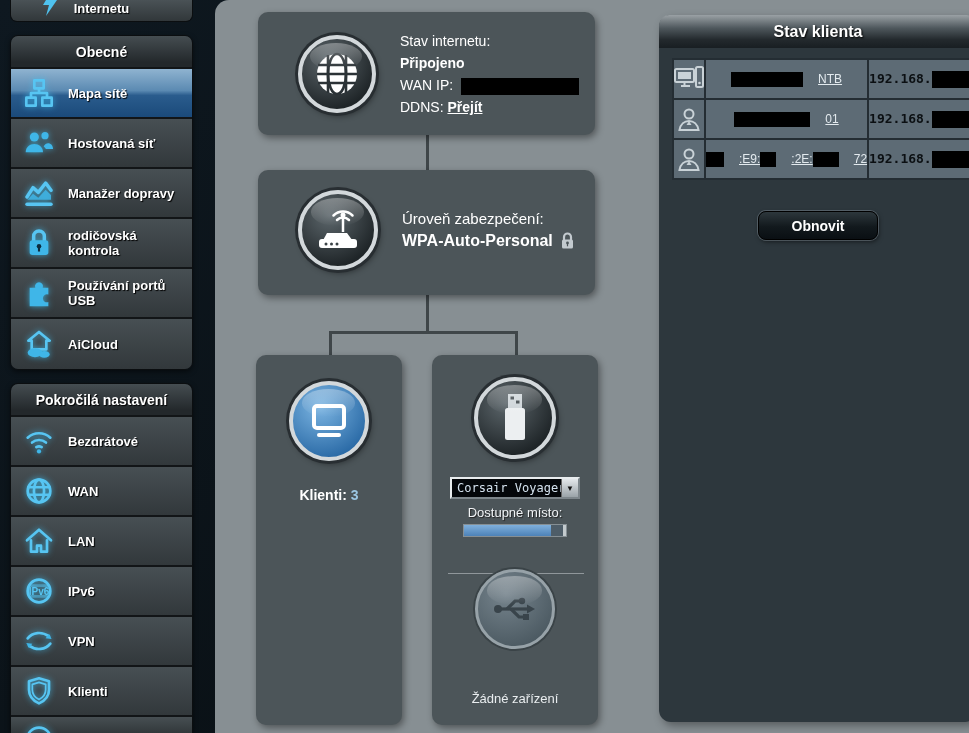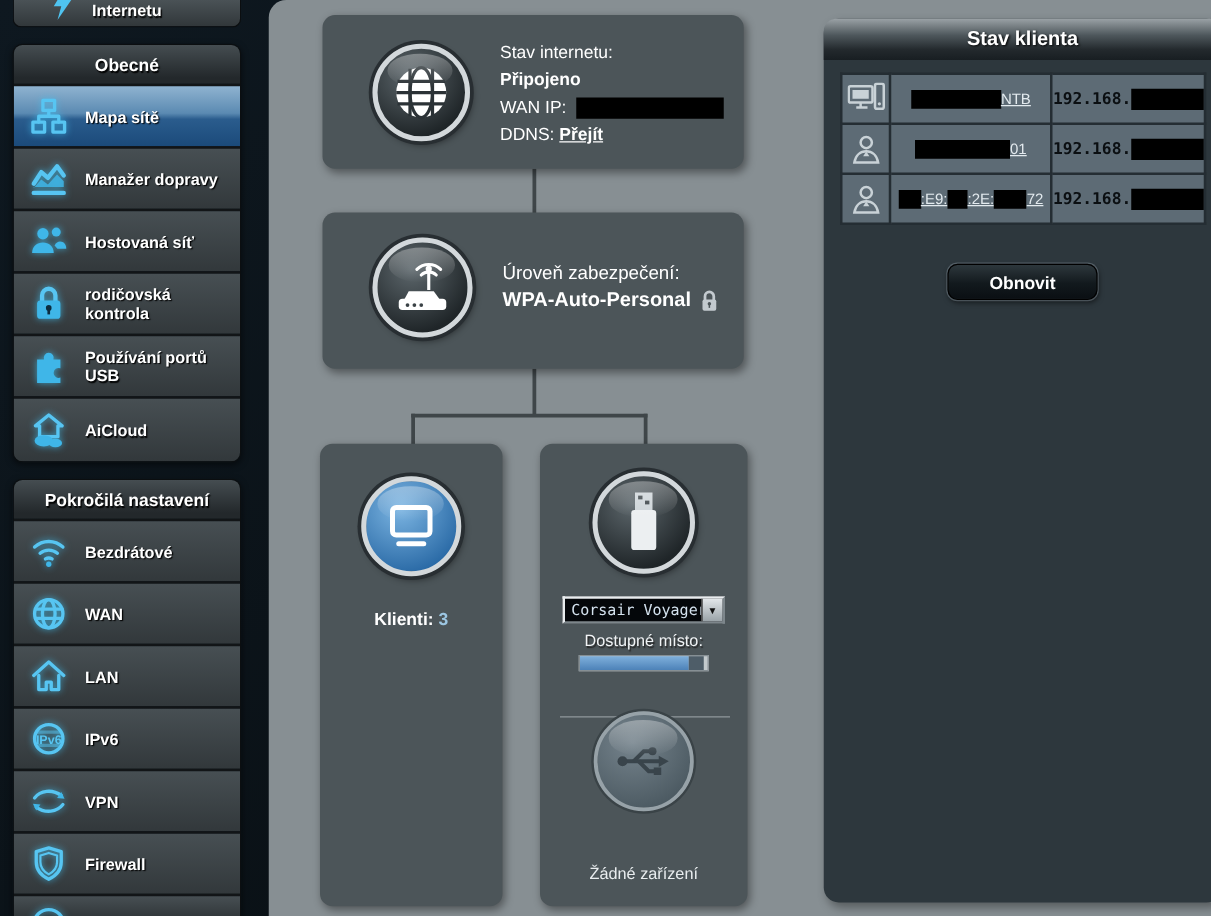--- a/index.html
+++ b/index.html
@@ -95,21 +95,21 @@
     font-weight:bold; font-size:16px; text-shadow:1px 1px 2px #000;
   }
   table.clients { position:absolute; left:13px; top:43px; width:293px;
     border-collapse:collapse; border:2px solid #97a1a6; }
   table.clients td { background:#5d6b75; border:2px solid #242d33; height:40px;
     text-align:center; vertical-align:middle; }
   td.c-icon { width:42px; }
   td.c-name { width:134px; font-size:13px; }
   td.c-ip { width:111px; font-family:"DejaVu Sans Mono",monospace; font-size:13px;
     font-weight:bold; color:#0b0f12; white-space:nowrap; }
-  .c-name a { color:#e3eaee; text-decoration:underline; font-size:12px; }
+  .c-name a { color:#e3eaee; text-decoration:underline; font-size:12px;padding-left:15px; }
   .refresh-btn { position:absolute; left:50%; top:196px; transform:translateX(-50%);
     width:120px; height:29px; border-radius:8px; border:1px solid #000;
     background:linear-gradient(180deg,#2d373c 0%,#12191d 55%,#0a0f13 100%);
     color:#fff; font-weight:bold; font-size:14px; font-family:"Liberation Sans",sans-serif;
     box-shadow:0 0 0 1px rgba(160,175,185,.35), 1px 2px 4px rgba(0,0,0,.5); cursor:pointer; }
   svg { display:block; }
   .cyan-stroke { stroke:#57c5f2; fill:none; stroke-width:2; stroke-linecap:round; stroke-linejoin:round; }
   .cyan-fill { fill:#3fb6e8; }
 </style>
 </head>
@@ -132,39 +132,39 @@
         <rect class="cyan-stroke" x="8.5" y="2.5" width="7" height="6"></rect>
         <rect class="cyan-stroke" x="2.5" y="15.5" width="7" height="6"></rect>
         <rect class="cyan-stroke" x="14.5" y="15.5" width="7" height="6"></rect>
         <path class="cyan-stroke" d="M12 8.5v3.5 M6 15.5v-3.5h12v3.5"></path>
       </svg>
       <span class="lbl">Mapa sítě</span>
     </div>
 
     <div class="sb-item">
       <svg class="icn" viewBox="0 0 24 24">
-        <path class="cyan-stroke" style="stroke-width:2.6" d="M3 15l4.5-7 4 3.5L17 4.5l4 5.5"></path>
-        <path class="cyan-stroke" style="stroke-width:2.6" d="M3 20.5h18"></path>
-        <path class="cyan-fill" d="M3 17.5l4.5-5 4 3 5.5-6 4 4v3.5H3Z" opacity=".85"></path>
-      </svg>
-      <span class="lbl">Manažer dopravy</span>
-    </div>
-
-    <div class="sb-item">
-      <svg class="icn" viewBox="0 0 24 24">
         <circle class="cyan-fill" cx="8.5" cy="7.5" r="3.4"></circle>
         <circle class="cyan-fill" cx="16.5" cy="6.5" r="2.7"></circle>
         <path class="cyan-fill" d="M2 19c0-4 3-6.3 6.5-6.3S15 15 15 19Z"></path>
         <path class="cyan-fill" d="M15.5 14.5c.9-1.6 2-2.3 3.3-2.3 2.1 0 3.7 1.7 3.7 4.3h-5.3Z"></path>
       </svg>
       <span class="lbl">Hostovaná síť</span>
     </div>
 
     <div class="sb-item">
       <svg class="icn" viewBox="0 0 24 24">
+        <path class="cyan-stroke" style="stroke-width:2.6" d="M3 15l4.5-7 4 3.5L17 4.5l4 5.5"></path>
+        <path class="cyan-stroke" style="stroke-width:2.6" d="M3 20.5h18"></path>
+        <path class="cyan-fill" d="M3 17.5l4.5-5 4 3 5.5-6 4 4v3.5H3Z" opacity=".85"></path>
+      </svg>
+      <span class="lbl">Manažer dopravy</span>
+    </div>
+
+    <div class="sb-item">
+      <svg class="icn" viewBox="0 0 24 24">
         <path class="cyan-stroke" style="stroke-width:2.6" d="M8 10.5V7a4 4 0 0 1 8 0v3.5"></path>
         <rect class="cyan-fill" x="5" y="10" width="14" height="11" rx="2"></rect>
         <circle cx="12" cy="14.5" r="1.7" fill="#0c2c3e"></circle>
         <rect x="11.2" y="15" width="1.6" height="3.4" fill="#0c2c3e"></rect>
       </svg>
       <span class="lbl">rodičovská kontrola</span>
     </div>
 
     <div class="sb-item">
       <svg class="icn" viewBox="0 0 24 24">
@@ -230,21 +230,21 @@
         <path class="cyan-fill" d="M2.5 13.5l4.5.5-2.5 3.5Z"></path>
       </svg>
       <span class="lbl">VPN</span>
     </div>
 
     <div class="sb-item">
       <svg class="icn" viewBox="0 0 24 24">
         <path class="cyan-stroke" d="M12 2.5l7.5 2.2V11c0 5-3 8.2-7.5 10.3C7.5 19.2 4.5 16 4.5 11V4.7Z"></path>
         <path class="cyan-stroke" style="stroke-width:1.3" d="M12 5.5l5 1.5V11c0 3.4-2 5.8-5 7.4-3-1.6-5-4-5-7.4V7Z"></path>
       </svg>
-      <span class="lbl">Firewall</span>
+      <span class="lbl">Klienti</span>
     </div>
 
     <div class="sb-item partial">
       <svg class="icn" viewBox="0 0 24 24">
         <circle class="cyan-stroke" cx="12" cy="14" r="9"></circle>
       </svg>
     </div>
   </div>
 </div>
 

